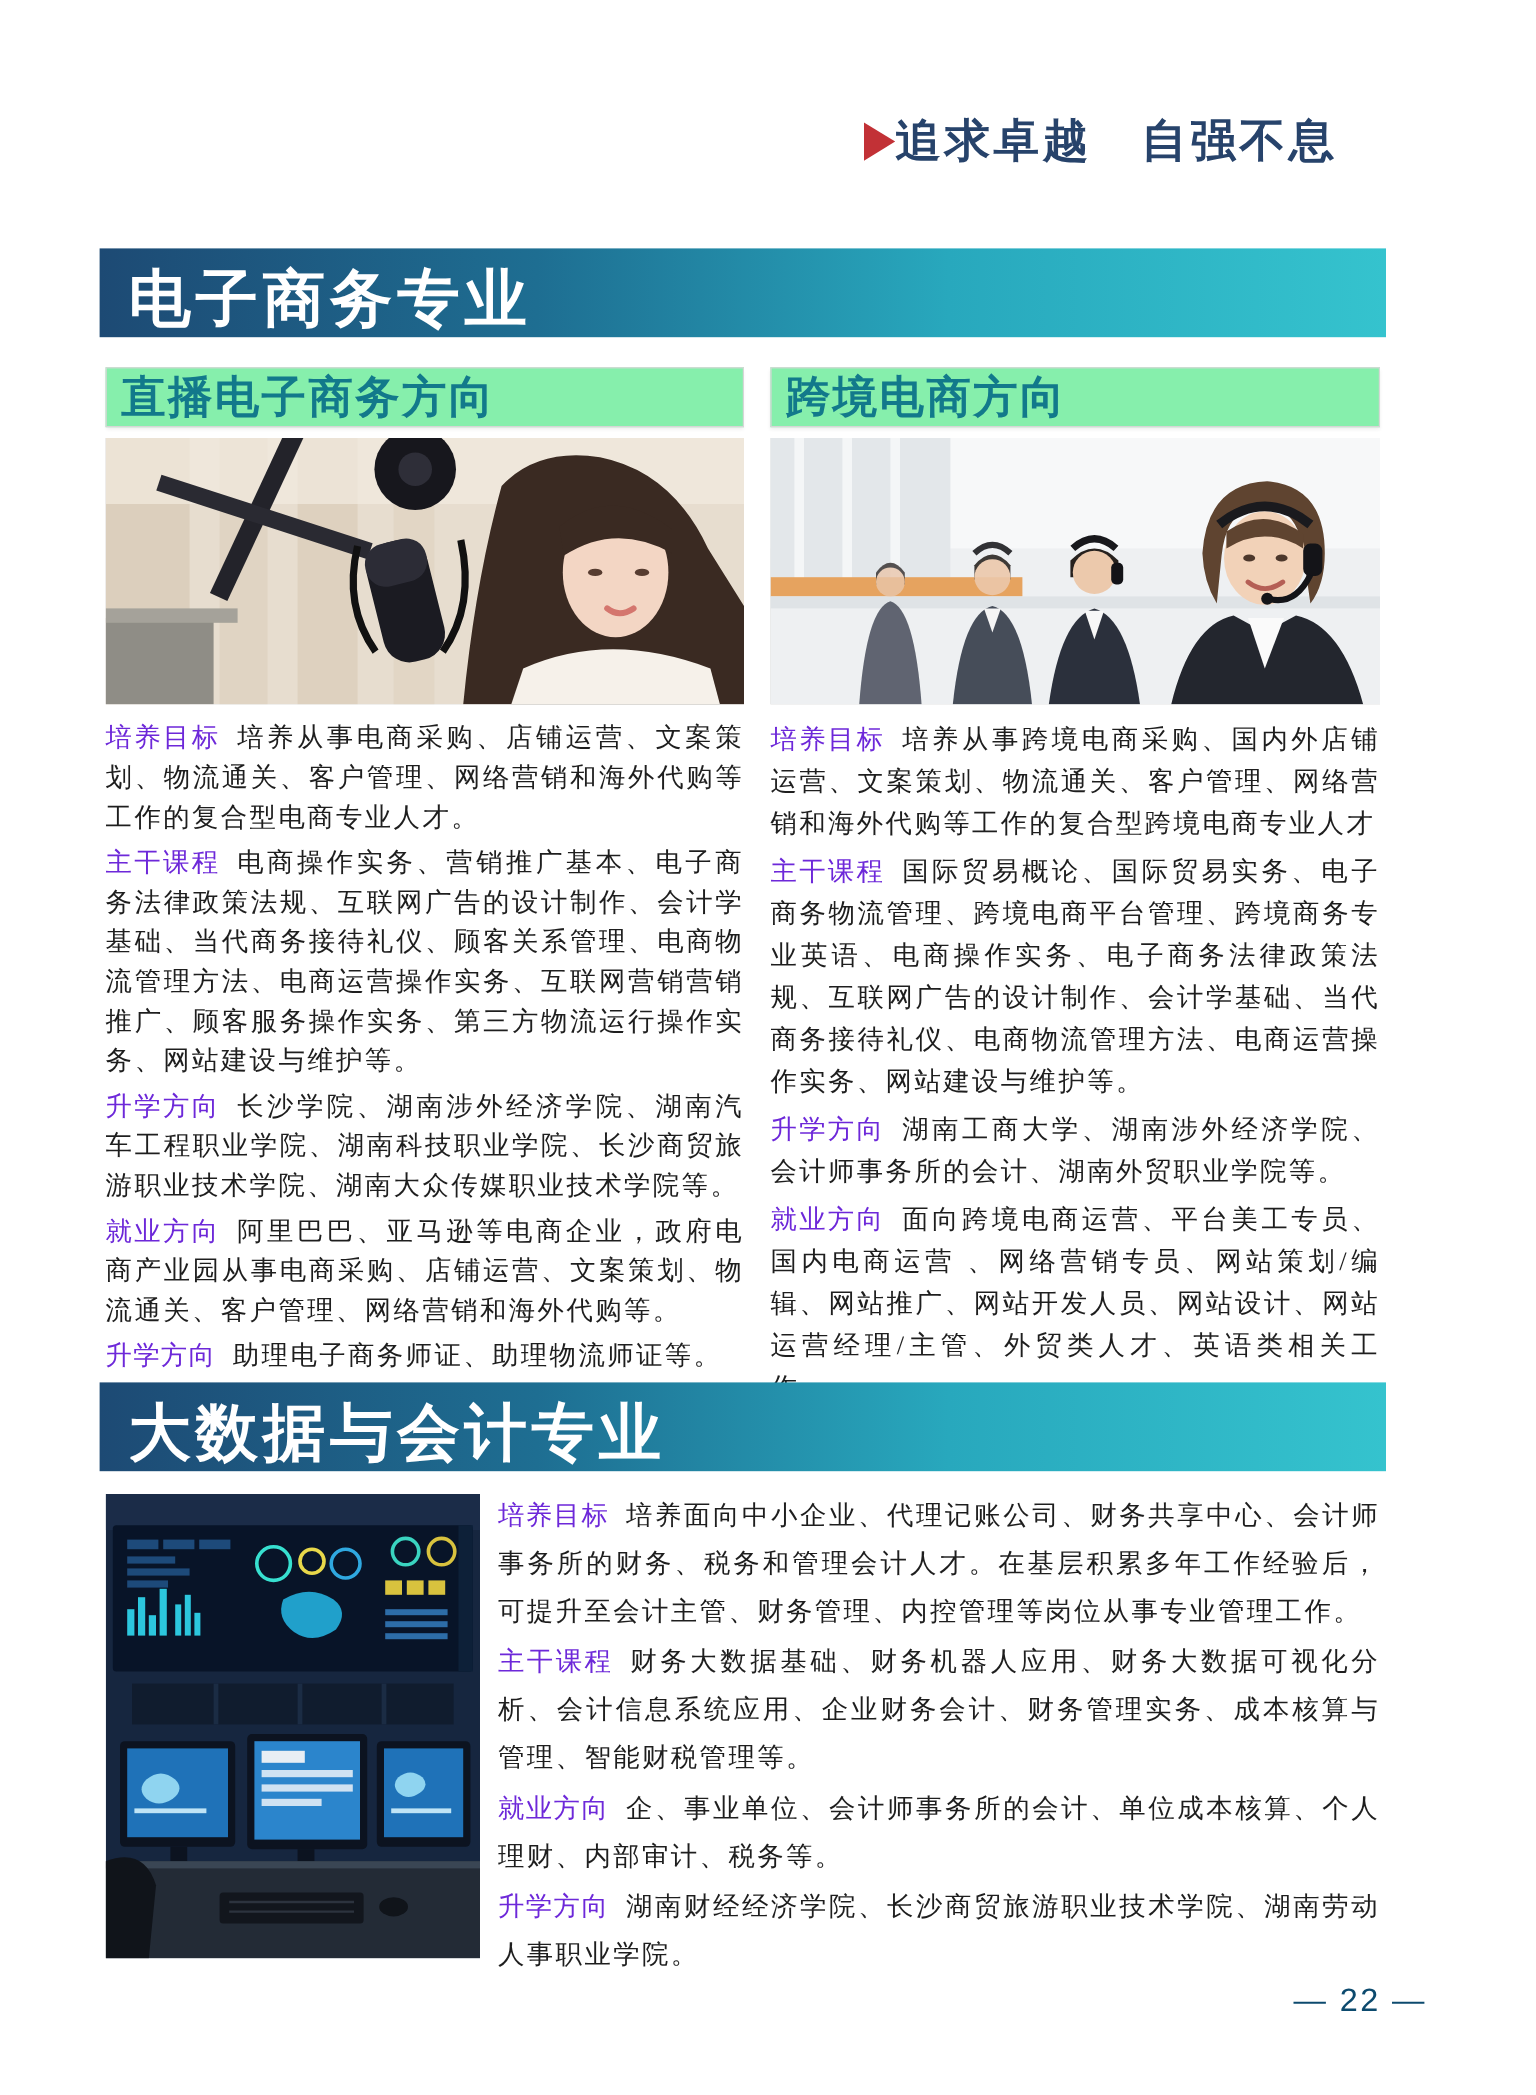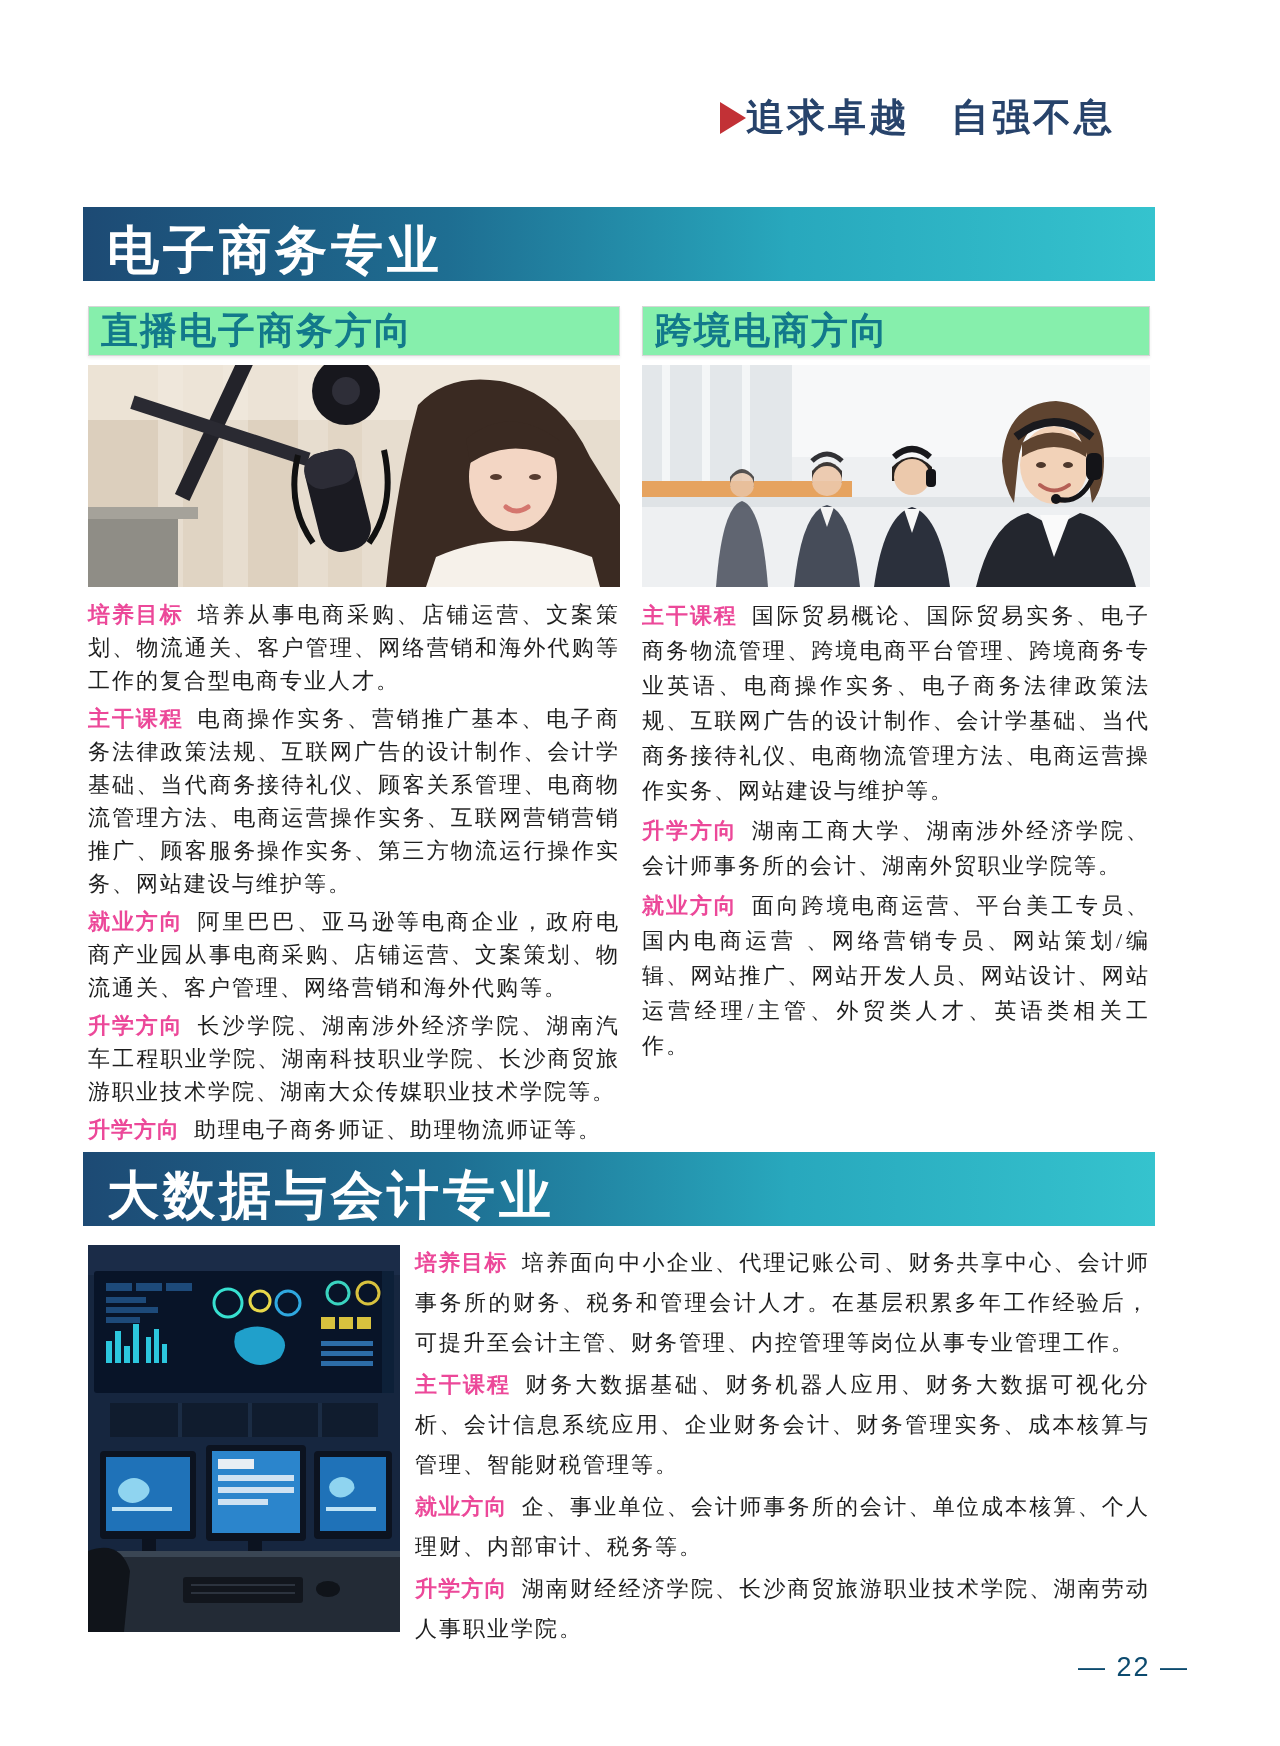--- a/index.html
+++ b/index.html
@@ -25,21 +25,21 @@
   .subheader{height:50px;background:#86efac;border:1px solid #d6d6d6;box-shadow:0 2px 3px rgba(0,0,0,.07);
              box-sizing:border-box;line-height:48px;padding-left:12px;
              font-family:"Liberation Sans","DejaVu Sans",sans-serif;font-weight:bold;
              font-size:37px;color:#12798b;letter-spacing:2px;}
   .photo{margin-top:9px;height:222px;overflow:hidden;background:#ddd;}
   .photo svg{display:block;}
   .blocks{margin-top:11px;}
   .block{margin:0 0 5px 0;text-align:justify;font-size:22px;line-height:33px;color:#1e1e1e;
          letter-spacing:2px;}
   .col-right .block{line-height:35px;}
-  .lbl{font-family:"Liberation Sans","DejaVu Sans",sans-serif;font-weight:bold;color:#ec4899;
+  .lbl{font-family:"Liberation Sans","DejaVu Sans",sans-serif;font-weight:normal;color:#6d28d9;
        margin-right:14px;letter-spacing:1px;}
   
   .bottom{position:absolute;left:88px;top:1243px;width:1062px;}
   .bottom-photo{position:absolute;left:0;top:2px;width:312px;height:387px;overflow:hidden;}
   .bottom-text{margin-left:327px;width:735px;}
   .bottom-text .block{line-height:40px;margin-bottom:2px;}
   .pagenum{position:absolute;left:1078px;top:1652px;font-family:"Liberation Sans","DejaVu Sans",sans-serif;
            font-size:27px;color:#0c4a6e;letter-spacing:2px;}
 </style>
 </head>
@@ -81,22 +81,22 @@
           <rect x="225" y="85" width="52" height="102" rx="22" fill="#1b1b22"></rect>
           <rect x="225" y="85" width="52" height="36" rx="17" fill="#2c2c36"></rect>
         </g>
         <rect x="0" y="150" width="90" height="72" fill="#8f8d86"></rect>
         <rect x="0" y="142" width="110" height="12" fill="#a5a29a"></rect>
       </svg>
     </div>
     <div class="blocks">
       <p class="block"><span class="lbl">培养目标</span><span>培养从事电商采购、店铺运营、文案策划、物流通关、客户管理、网络营销和海外代购等工作的复合型电商专业人才。</span></p>
       <p class="block"><span class="lbl">主干课程</span><span>电商操作实务、营销推广基本、电子商务法律政策法规、互联网广告的设计制作、会计学基础、当代商务接待礼仪、顾客关系管理、电商物流管理方法、电商运营操作实务、互联网营销营销推广、顾客服务操作实务、第三方物流运行操作实务、网站建设与维护等。</span></p>
+      <p class="block"><span class="lbl">升学方向</span><span>长沙学院、湖南涉外经济学院、湖南汽车工程职业学院、湖南科技职业学院、长沙商贸旅游职业技术学院、湖南大众传媒职业技术学院等。</span></p>
       <p class="block"><span class="lbl">就业方向</span><span>阿里巴巴、亚马逊等电商企业，政府电商产业园从事电商采购、店铺运营、文案策划、物流通关、客户管理、网络营销和海外代购等。</span></p>
-      <p class="block"><span class="lbl">升学方向</span><span>长沙学院、湖南涉外经济学院、湖南汽车工程职业学院、湖南科技职业学院、长沙商贸旅游职业技术学院、湖南大众传媒职业技术学院等。</span></p>
       <p class="block"><span class="lbl">升学方向</span><span>助理电子商务师证、助理物流师证等。</span></p>
     </div>
   </div>
 
   <div class="col col-right">
     <div class="subheader">跨境电商方向</div>
     <div class="photo">
       <svg width="508" height="222" viewBox="0 0 508 222" xmlns="http://www.w3.org/2000/svg">
         <rect width="508" height="222" fill="#eef0f2"></rect>
         <rect width="508" height="92" fill="#f7f8f9"></rect>
@@ -136,20 +136,21 @@
           <path d="M374 72 Q412 42 450 72" stroke="#1a1a1e" stroke-width="8" fill="none"></path>
           <rect x="444" y="88" width="16" height="27" rx="6" fill="#141418"></rect>
           <path d="M450 114 Q437 140 415 134" stroke="#141418" stroke-width="5" fill="none"></path>
           <circle cx="414" cy="134" r="5" fill="#141418"></circle>
           <path d="M334 222 Q350 156 386 148 L412 162 L438 148 Q476 156 494 222 Z" fill="#23262e"></path>
           <polygon points="398,150 412,192 428,150" fill="#fafafa"></polygon>
         </g>
       </svg>
     </div>
     <div class="blocks">
+      <p class="block"><span class="lbl">培养目标</span><span>培养从事跨境电商采购、国内外店铺运营、文案策划、物流通关、客户管理、网络营销和海外代购等工作的复合型跨境电商专业人才</span></p>
       <p class="block"><span class="lbl">主干课程</span><span>国际贸易概论、国际贸易实务、电子商务物流管理、跨境电商平台管理、跨境商务专业英语、电商操作实务、电子商务法律政策法规、互联网广告的设计制作、会计学基础、当代商务接待礼仪、电商物流管理方法、电商运营操作实务、网站建设与维护等。</span></p>
       <p class="block"><span class="lbl">升学方向</span><span>湖南工商大学、湖南涉外经济学院、会计师事务所的会计、湖南外贸职业学院等。</span></p>
       <p class="block"><span class="lbl">就业方向</span><span>面向跨境电商运营、平台美工专员、国内电商运营 、网络营销专员、网站策划/编辑、网站推广、网站开发人员、网站设计、网站运营经理/主管、外贸类人才、英语类相关工作。</span></p>
     </div>
   </div>
 
   <div class="banner banner2">大数据与会计专业</div>
 
   <div class="bottom">
     <div class="bottom-photo">

